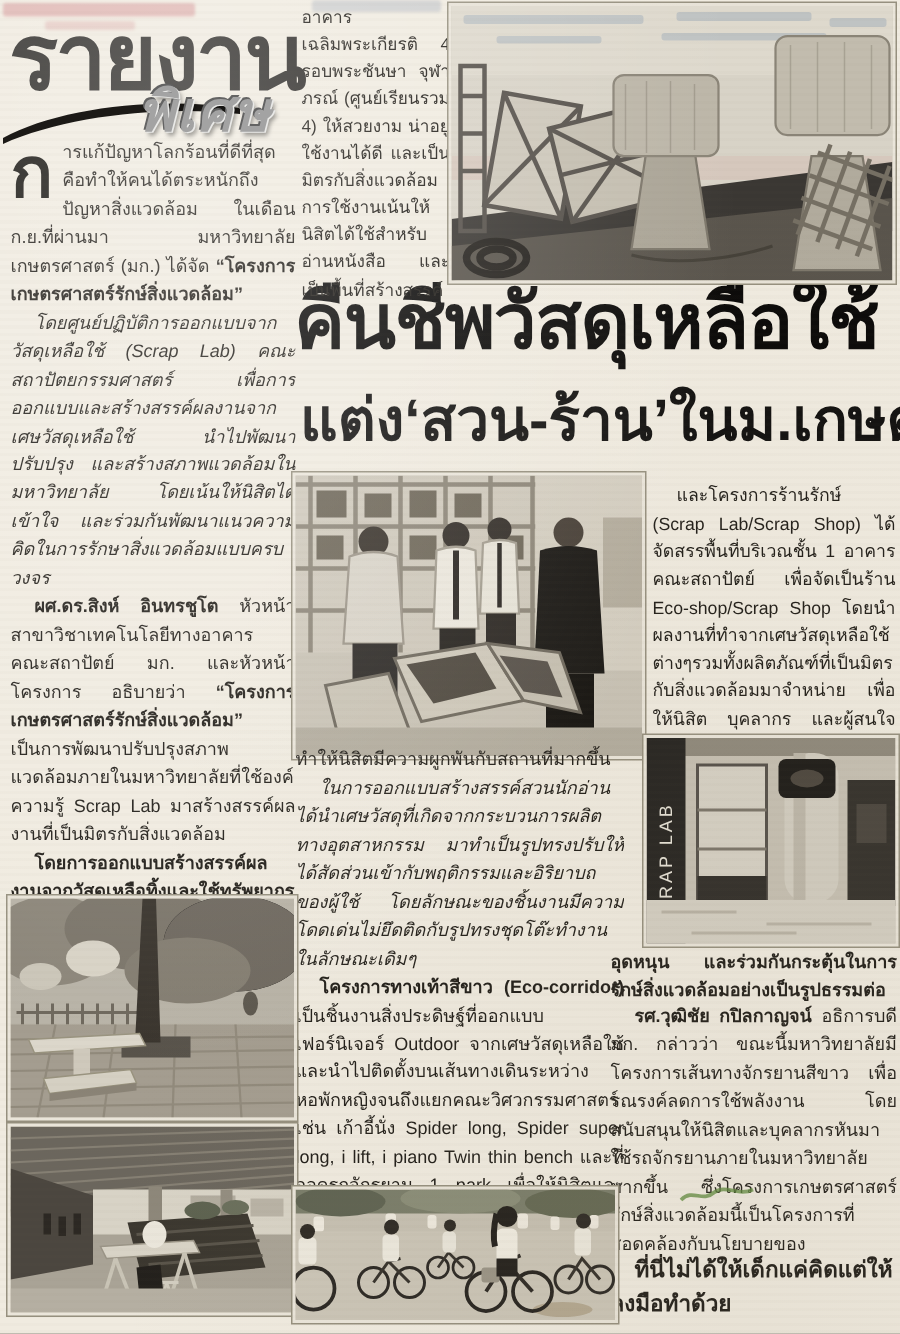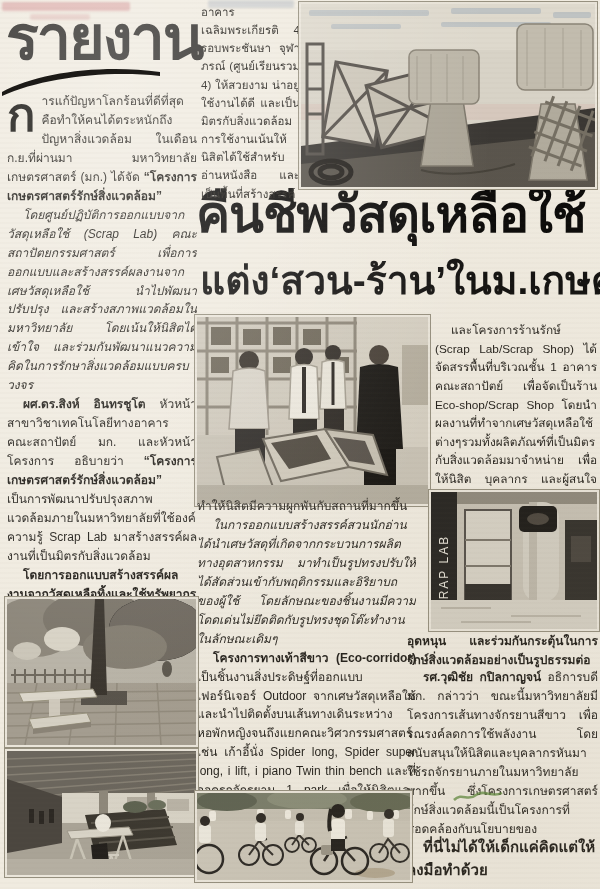--- a/index.html
+++ b/index.html
@@ -86,20 +86,21 @@
 <div class="page">
 
   <div class="ghost ghost-red1"></div>
   <div class="ghost ghost-red2"></div>
   <div class="ghost ghost-blue1"></div>
 
   <div class="masthead-title">รายงาน</div>
   <svg class="swoosh" viewBox="0 0 170 42">
     <path d="M2,34 C38,14 104,6 160,14 L160,18 C106,12 42,20 2,38 Z" fill="#1c1a17"></path>
   </svg>
+  <div class="masthead-sub">พิเศษ</div>
 
   <div class="headline-main">คืนชีพวัสดุเหลือใช้</div>
   <div class="headline-sub">แต่ง‘สวน-ร้าน’ในม.เกษตรฯ</div>
 
   <div class="textcol col-left">
     <p class="para noindent"><span class="dropcap">ก</span><span>ารแก้ปัญหาโลกร้อนที่ดีที่สุดคือทำให้คนได้ตระหนักถึงปัญหาสิ่งแวดล้อม ในเดือนก.ย.ที่ผ่านมา มหาวิทยาลัยเกษตรศาสตร์ (มก.) ได้จัด </span><span class="b">“โครงการเกษตรศาสตร์รักษ์สิ่งแวดล้อม”</span></p>
     <p class="para it">โดยศูนย์ปฏิบัติการออกแบบจากวัสดุเหลือใช้ (Scrap Lab) คณะสถาปัตยกรรมศาสตร์ เพื่อการออกแบบและสร้างสรรค์ผลงานจากเศษวัสดุเหลือใช้ นำไปพัฒนา ปรับปรุง และสร้างสภาพแวดล้อมในมหาวิทยาลัย โดยเน้นให้นิสิตได้เข้าใจ และร่วมกันพัฒนาแนวความคิดในการรักษาสิ่งแวดล้อมแบบครบวงจร</p>
     <p class="para"><span class="b">ผศ.ดร.สิงห์ อินทรชูโต</span><span> หัวหน้าสาขาวิชาเทคโนโลยีทางอาคาร คณะสถาปัตย์ มก. และหัวหน้าโครงการ อธิบายว่า </span><span class="b">“โครงการเกษตรศาสตร์รักษ์สิ่งแวดล้อม”</span><span> เป็นการพัฒนาปรับปรุงสภาพแวดล้อมภายในมหาวิทยาลัยที่ใช้องค์ความรู้ Scrap Lab มาสร้างสรรค์ผลงานที่เป็นมิตรกับสิ่งแวดล้อม</span></p>
     <p class="para b">โดยการออกแบบสร้างสรรค์ผลงานจากวัสดุเหลือทิ้งและใช้ทรัพยากรใหม่ให้น้อยที่สุด เน้นการนำกลับมาใช้ใหม่เป็นหลัก หรือการนำสิ่งเก่าหรือวัสดุเหลือใช้ไปประยุกต์ใช้ร่วมกับสิ่งใหม่ และนำไปเปลี่ยนแปลงสภาพแวดล้อมของมหาวิทยาลัยให้สวยงามน่าอยู่ให้ความสะดวกสบายแก่นิสิต และบุคลากร และยังเป็นมิตรกับสิ่งแวดล้อม โดยแบ่งออกเป็น 3 โครงการย่อยได้แก่</p>
 

